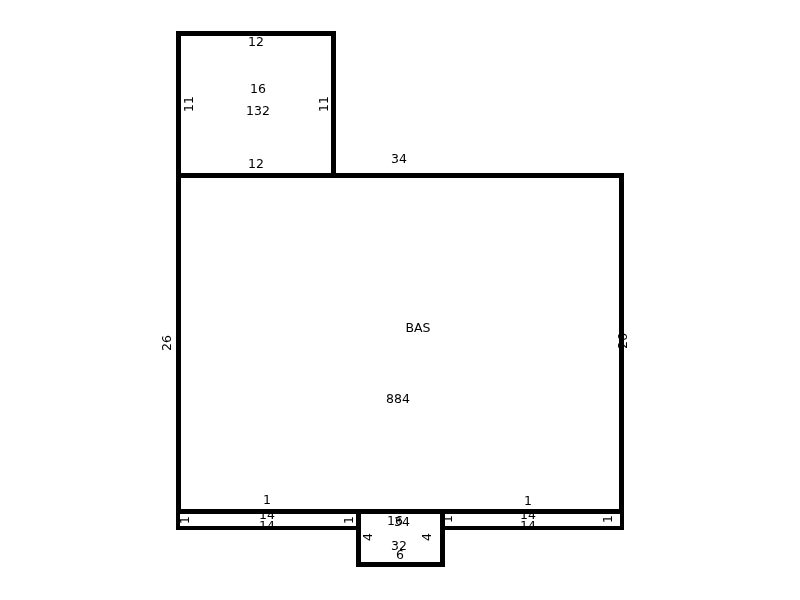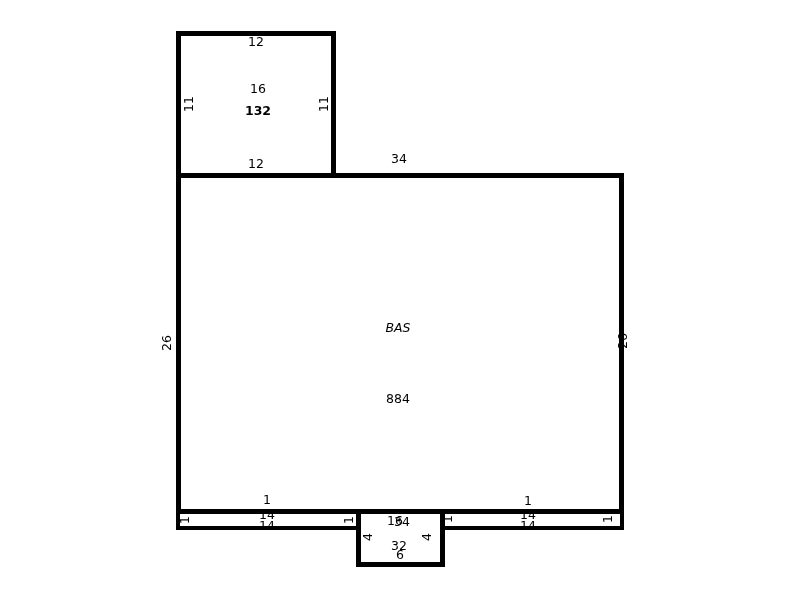--- a/index.html
+++ b/index.html
@@ -45,27 +45,27 @@
 <div id="canvas">
 
   <div class="wall-box thin" style="left:176px; top:509px; width:184px; height:21px;"></div>
   <div class="wall-box thin" style="left:439px; top:509px; width:185px; height:21px;"></div>
   <div class="wall-box" style="left:356px; top:509px; width:89px; height:58px;"></div>
   <div class="wall-box" style="left:176px; top:173px; width:448px; height:341px;"></div>
   <div class="wall-box" style="left:176px; top:31px; width:160px; height:147px;"></div>
 
   <span class="lbl" style="left:256px; top:42px;">12</span>
   <span class="lbl" style="left:258px; top:89px;">16</span>
-  <span class="lbl" style="left:258px; top:111px;font-weight:bold;">132</span>
+  <span class="lbl" style="left:258px; top:111px;">132</span>
   <span class="lbl" style="left:256px; top:164px;">12</span>
   <span class="lbl rot" style="left:189px; top:104px;">11</span>
   <span class="lbl rot" style="left:324px; top:104px;">11</span>
 
   <span class="lbl" style="left:399px; top:159px;">34</span>
-  <span class="lbl" style="left:398px; top:328px;font-style:italic;">BAS</span>
+  <span class="lbl" style="left:418px; top:328px;">BAS</span>
   <span class="lbl" style="left:398px; top:351px;margin-top:48px;">884</span>
   <span class="lbl rot" style="left:167px; top:343px;">26</span>
   <span class="lbl rot" style="left:623px; top:341px;">26</span>
   <span class="lbl" style="left:402px; top:522px;">34</span>
 
   <span class="lbl" style="left:267px; top:500px;">1</span>
   <span class="lbl" style="left:267px; top:515px;">14</span>
   <span class="lbl" style="left:267px; top:526px;">14</span>
   <span class="lbl rot" style="left:185px; top:520px;">1</span>
   <span class="lbl rot" style="left:349px; top:520px;">1</span>

